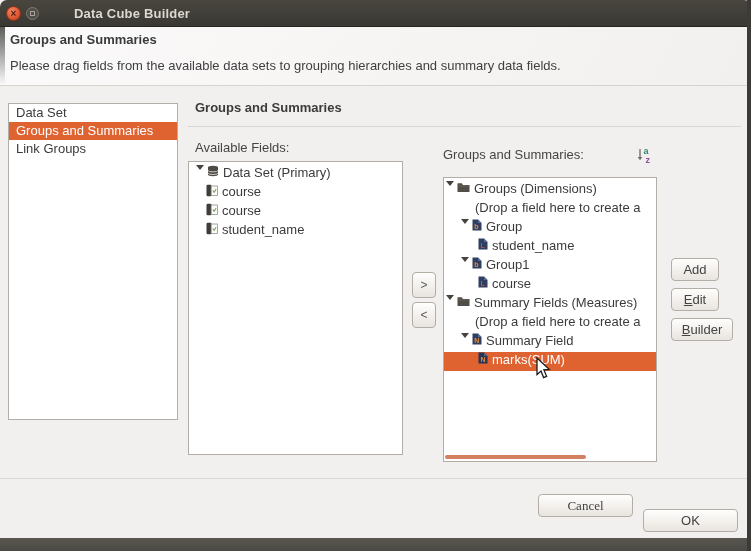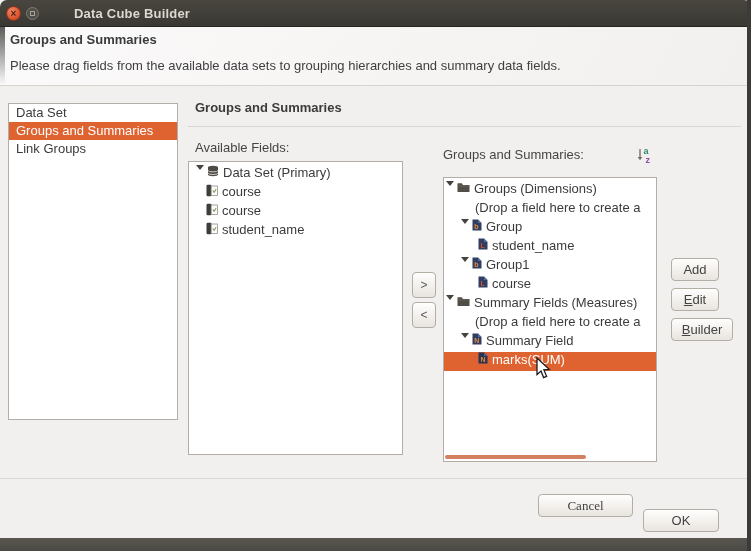--- a/index.html
+++ b/index.html
@@ -71,21 +71,21 @@
   .mv { width:24px; height:26px; left:412px; font-size:12px; color:#5c5c5c; }
   .mv-r { top:272px; } .mv-l { top:302px; }
   .act { left:671px; height:23px; }
   .act-add { top:258px; width:48px; }
   .act-edit { top:288px; width:48px; }
   .act-del { top:318px; width:62px; }
   .fl { display:block; }
   .fl::first-letter { text-decoration:underline; }
   .foot-sep { position:absolute; left:0; top:478px; width:751px; height:1px; background:#dcd8d4; }
   .btn-cancel { left:538px; top:494px; width:95px; height:23px;font-family:Liberation Serif, serif; }
-  .btn-ok { left:643px; top:509px; width:76px; height:23px; }
+  .btn-ok { left:643px; top:509px; width:95px; height:23px; }
 
   
   .bottom-strip { position:absolute; left:0; top:538px; width:751px; height:13px;
     background:linear-gradient(#5a5751,#4b4944); }
   .right-border { position:absolute; left:747px; top:0; width:4px; height:551px; background:#3d3b37; }
 
   .cursor { position:absolute; left:535px; top:357px; pointer-events:none; }
 </style>
 </head>
 <body>

